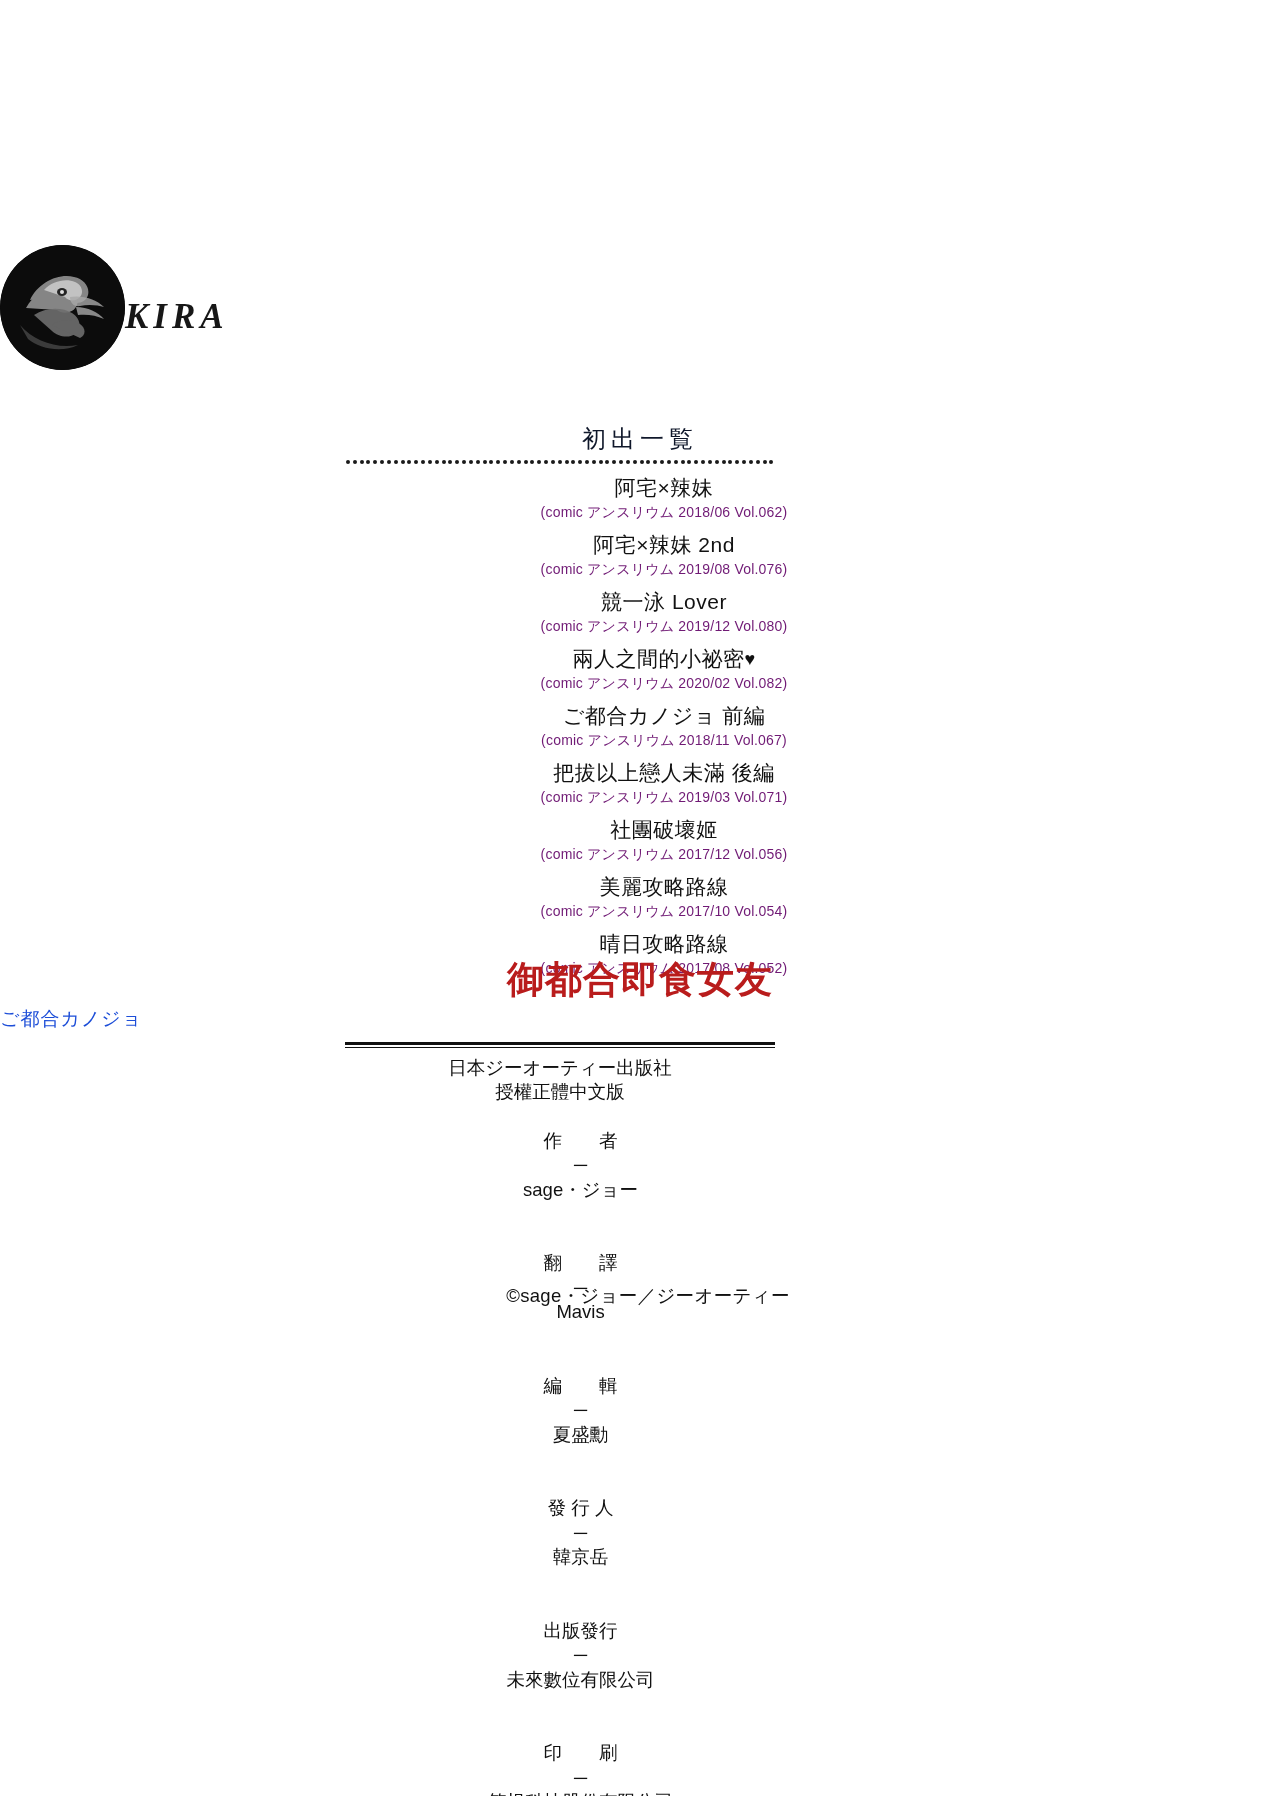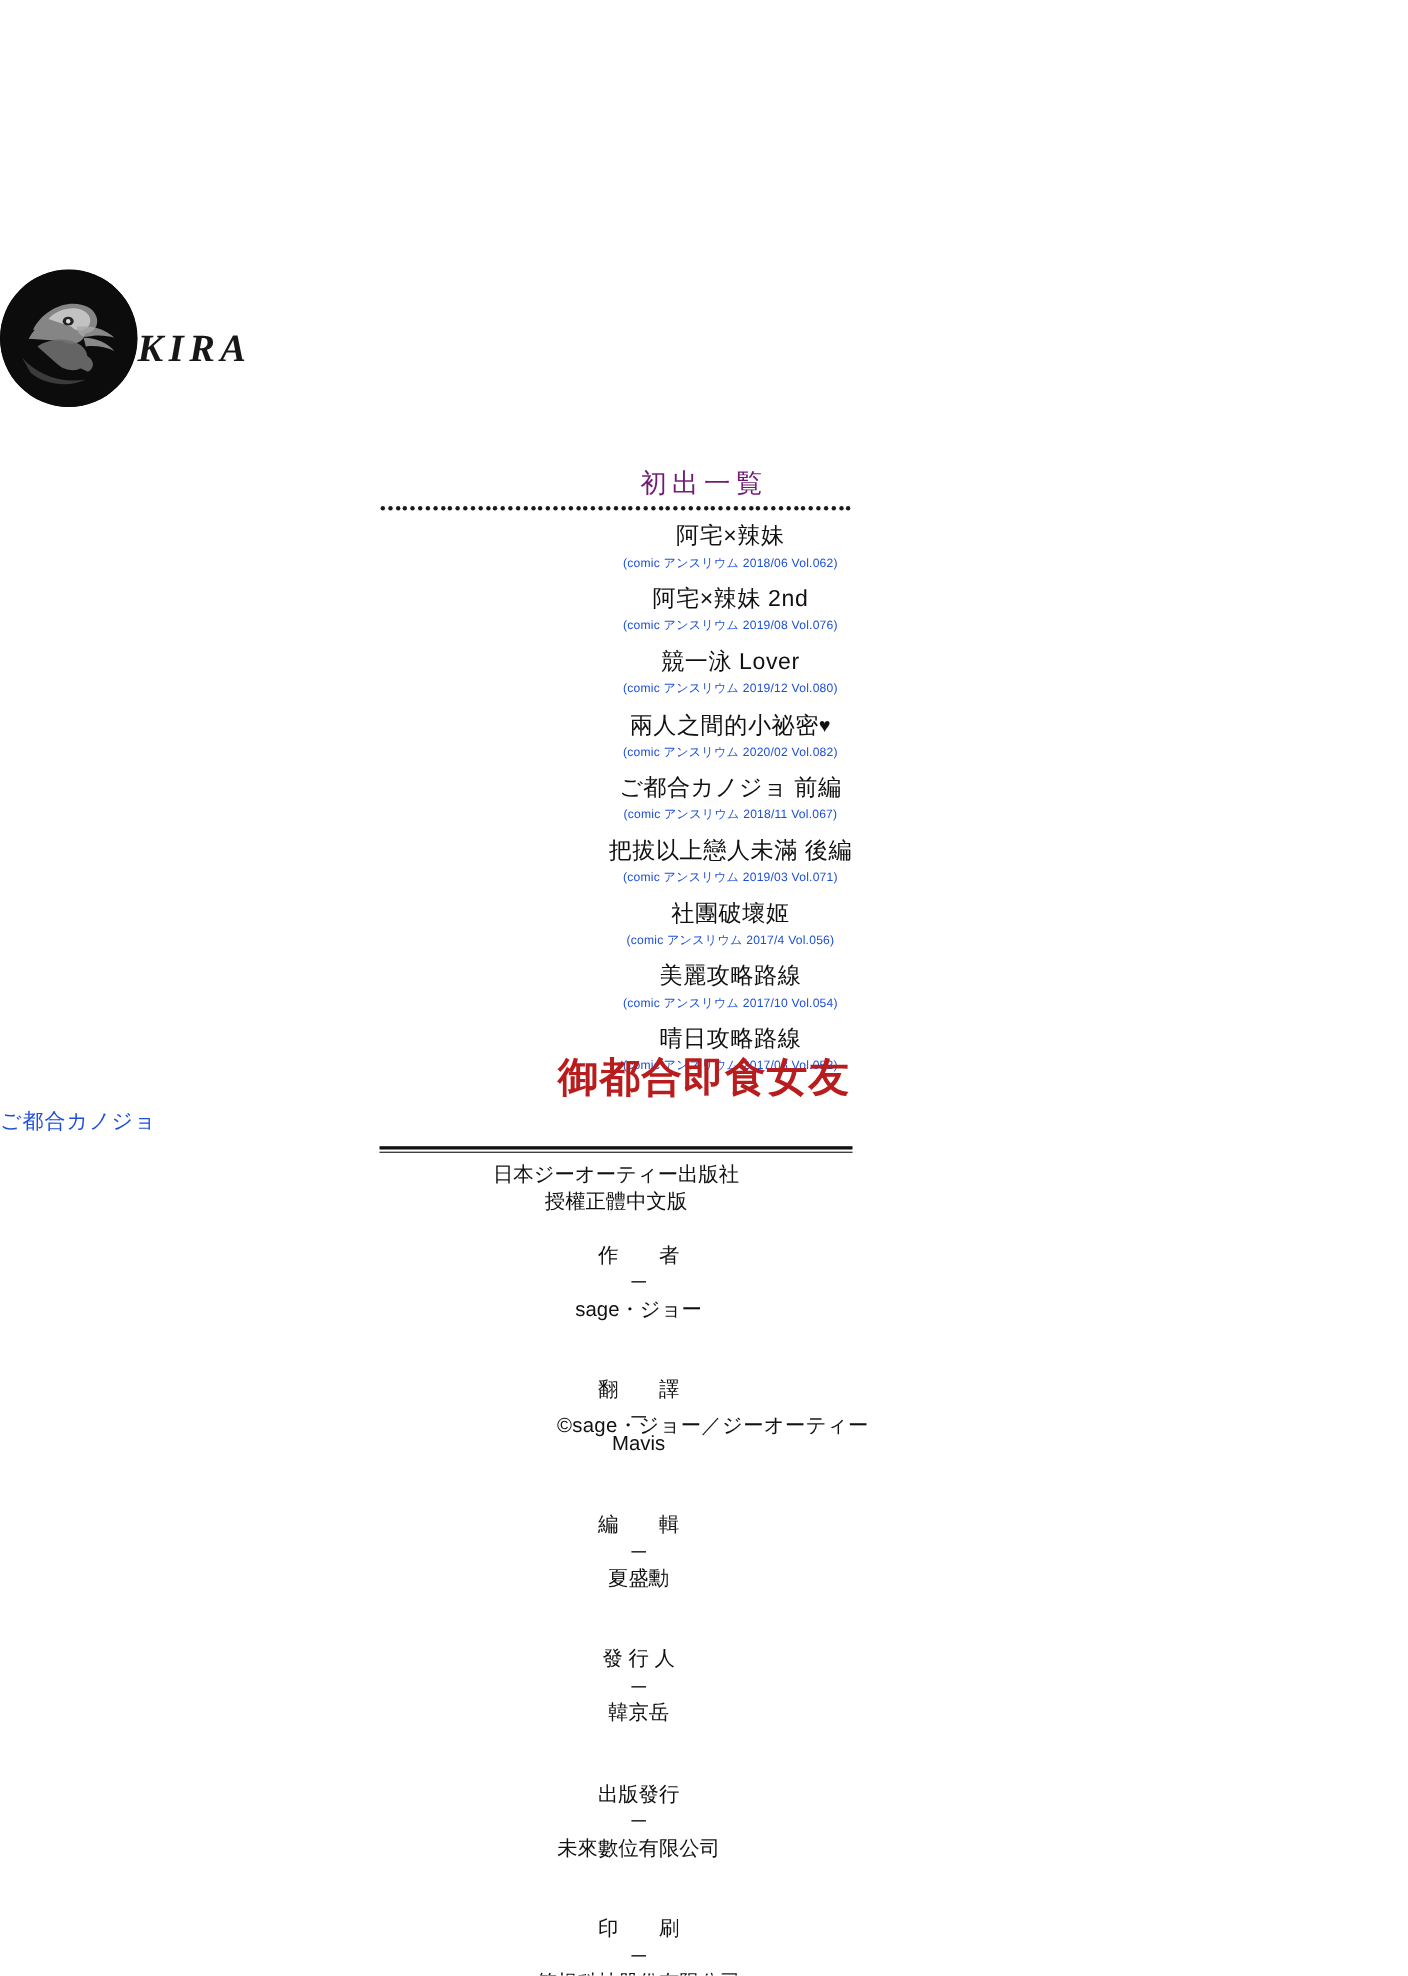--- a/index.html
+++ b/index.html
@@ -57,21 +57,21 @@
 
   
   .section-title {
     position: absolute;
     left: 0;
     right: 0;
     top: 423px;
     text-align: center;
     font-size: 24px;
     letter-spacing: 5px;
-    color: #701a75;
+    color: #0f172a;
   }
   .dot-rule {
     position: absolute;
     left: 346px;
     top: 458px;
     width: 428px;
     height: 8px;
     display: flex;
     justify-content: space-between;
     align-items: center;
@@ -100,23 +100,23 @@
     font-size: 21px;
     line-height: 28px;
     color: #111111;
     letter-spacing: 0.5px;
   }
   .work-title .heart {
     font-size: 18px;
     vertical-align: 1px;
   }
   .work-source {
-    font-size: 11px;
+    font-size: 14px;
     line-height: 20px;
-    color: #1d4ed8;
+    color: #701a75;
     letter-spacing: 0.2px;
   }
 
   
   .book-title {
     position: absolute;
     left: 0;
     right: 0;
     top: 955px;
     text-align: center;
@@ -302,21 +302,21 @@
     <div class="work">
       <div class="work-title">ご都合カノジョ 前編</div>
       <div class="work-source">(comic アンスリウム 2018/11 Vol.067)</div>
     </div>
     <div class="work">
       <div class="work-title">把拔以上戀人未滿 後編</div>
       <div class="work-source">(comic アンスリウム 2019/03 Vol.071)</div>
     </div>
     <div class="work">
       <div class="work-title">社團破壞姬</div>
-      <div class="work-source">(comic アンスリウム 2017/4 Vol.056)</div>
+      <div class="work-source">(comic アンスリウム 2017/12 Vol.056)</div>
     </div>
     <div class="work">
       <div class="work-title">美麗攻略路線</div>
       <div class="work-source">(comic アンスリウム 2017/10 Vol.054)</div>
     </div>
     <div class="work">
       <div class="work-title">晴日攻略路線</div>
       <div class="work-source">(comic アンスリウム 2017/08 Vol.052)</div>
     </div>
   </div>

